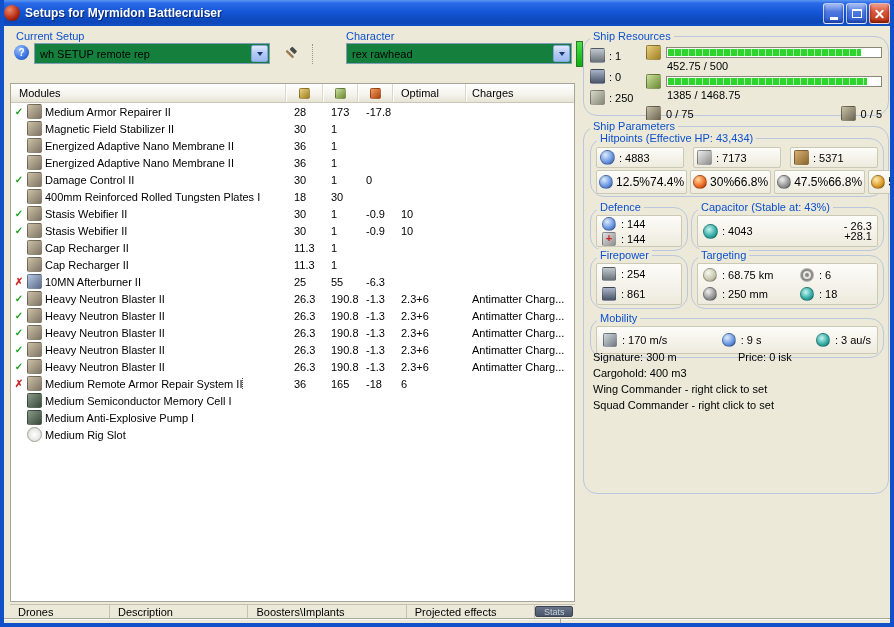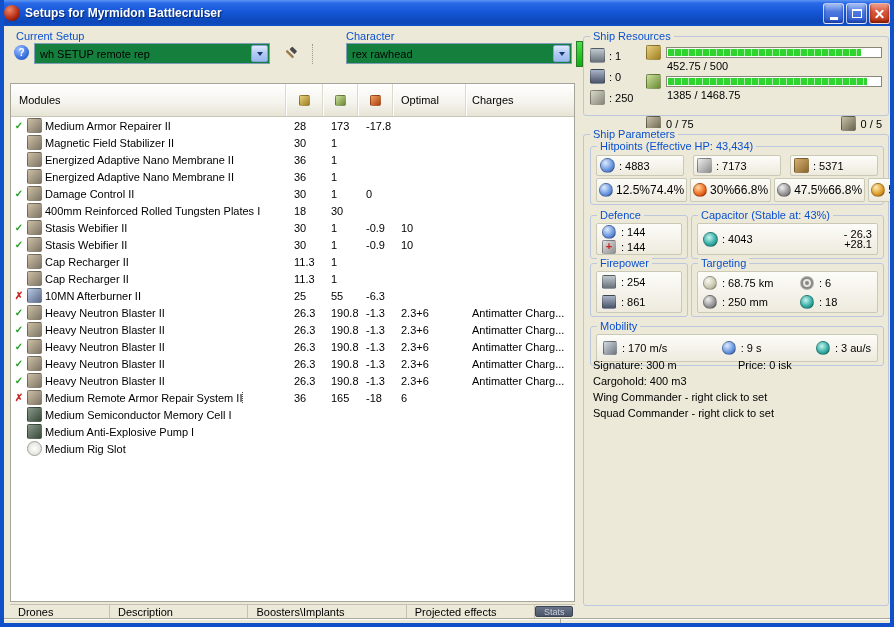--- a/index.html
+++ b/index.html
@@ -18,21 +18,21 @@
 .wbtn.close{background:linear-gradient(180deg,#f0a290,#d9583c 40%,#c23818);box-shadow:inset 0 -2px 3px #7a1800}
 .g-min{width:8px;height:3px;background:#fff;margin-top:10px}
 .g-max{width:10px;height:9px;border:1px solid #fff;border-top:2px solid #fff}
 .g-x{position:relative;width:11px;height:11px}
 .g-x::before,.g-x::after{content:"";position:absolute;left:0;top:5px;width:11px;height:2px;background:#fff;border-radius:1px}
 .g-x::before{transform:rotate(45deg)}.g-x::after{transform:rotate(-45deg)}
 .content{position:absolute;left:4px;top:26px;width:886px;height:597px;background:#ece9d8}
 
 
 .glabel{position:absolute;color:#0c50d0;white-space:nowrap}
-.fieldset{position:absolute;border:1px solid #bcc7dd;border-radius:3px}
+.fieldset{position:absolute;border:1px solid #bcc7dd;border-radius:14px}
 .flabel{position:absolute;top:-7px;left:6px;background:#ece9d8;padding:0 3px;color:#0c50d0;white-space:nowrap;font-size:11px}
 .icon{width:15px;height:15px;border-radius:2px;flex:none;border:1px solid rgba(0,0,0,.22);background:linear-gradient(135deg,#cdbfa5,#7e7666)}
 .icon.sm{width:11px;height:11px}.icon.md{width:15px;height:15px}.icon.rs{width:14px;height:14px}
 .stat-panel{background:linear-gradient(180deg,#fcfcf9,#eeeadd);border:1px solid #c9c9b6;border-radius:2px}
 .spacer{flex:1}
 
 
 [data-name="shield-icon"],[data-name="shield-recharge-icon"],[data-name="em-resist-icon"],[data-name="align-time-icon"]{background:radial-gradient(circle at 35% 30%,#dcebff,#6f9ae0 55%,#2a4f9e);border-radius:50%}
 [data-name="thermal-resist-icon"]{background:radial-gradient(circle at 35% 30%,#ffd9a0,#f07028 55%,#a02808);border-radius:50%}
 [data-name="kinetic-resist-icon"],[data-name="scan-resolution-icon"]{background:radial-gradient(circle at 35% 30%,#f0f0f0,#9a9a9a 55%,#5a5a5a);border-radius:50%}
@@ -63,21 +63,21 @@
   background:linear-gradient(180deg,#dfe9fb,#b6ccf5 45%,#9ab8ee)}
 .arr{width:0;height:0;border-left:3px solid transparent;border-right:3px solid transparent;border-top:4px solid #16376e}
 .help{position:absolute;width:15px;height:15px;border-radius:50%;color:#fff;font-weight:bold;font-size:10px;display:flex;align-items:center;justify-content:center;
   background:radial-gradient(circle at 35% 30%,#9cc0ff,#3a72e0 60%,#1544a8);cursor:pointer}
 .toolbtn{position:absolute;width:26px;height:21px;display:flex;align-items:center;justify-content:center;border:1px solid transparent;border-radius:2px;cursor:pointer}
 .vsep{position:absolute;width:0;height:20px;border-left:1px dotted #9a9a8a}
 .skillbar{position:absolute;width:7px;height:26px;border:1px solid #2a7a2a;background:linear-gradient(180deg,#4be04b,#0fae0f)}
 
 
 .mtable{position:absolute;left:6px;top:57px;width:565px;height:519px;background:#fff;border:1px solid #a5a599;overflow:hidden}
-.thead{display:flex;align-items:stretch;height:33px;background:linear-gradient(180deg,#ffffff,#f4f3ec 60%,#e6e4d4);border-bottom:1px solid #cbc7b8;cursor:pointer}
+.thead{display:flex;align-items:stretch;height:19px;background:linear-gradient(180deg,#ffffff,#f4f3ec 60%,#e6e4d4);border-bottom:1px solid #cbc7b8;cursor:pointer}
 .hc{display:flex;align-items:center;padding-left:6px;border-right:1px solid #ddd9ca;box-shadow:1px 0 0 #fff}
 .hc.name{width:275px;padding-left:8px}
 .hc.c1{width:37px}.hc.c2{width:35px}.hc.c3{width:35px}
 .hc.c1,.hc.c2,.hc.c3{justify-content:center;padding-left:0}
 .hc.c4{width:73px;padding-left:8px}.hc.c5{width:108px;border-right:none}
 .trow{display:flex;align-items:center;height:17px;cursor:pointer}
 .mark{width:16px;text-align:center;font-weight:bold;font-size:10px}
 .mark[data-kind="ok"]{color:#1e9e1e}.mark[data-kind="err"]{color:#cc2a2a}
 .micon{width:15px;height:15px;margin-right:3px}
 .mwrap{flex:1;min-width:0;white-space:nowrap;overflow:hidden}
@@ -94,21 +94,21 @@
 .statusbar{position:absolute;left:0;top:592px;width:886px;height:5px;border-top:1px solid #aca899;box-shadow:inset 0 1px 0 #fff}
 .sb-div{position:absolute;left:556px;top:0;height:100%;border-left:1px solid #aca899}
 
 
 .res-grid{position:absolute;inset:8px 6px 2px 6px;display:flex}
 .res-left{width:56px;display:flex;flex-direction:column}
 .res-hp{display:flex;align-items:center;gap:4px;height:21px}
 .res-right{flex:1;display:flex;flex-direction:column}
 .res-row{display:flex;align-items:center;gap:5px;height:13px;margin-top:1px}
 .res-text{margin:1px 0 2px 21px;height:12px;white-space:nowrap}
-.res-row.drones{margin-top:13px;height:16px}
+.res-row.drones{margin-top:3px;height:16px}
 .bar{flex:1;height:11px;border:1px solid #888878;background:#fff;padding:1px}
 .fill{display:block;height:100%;background:repeating-linear-gradient(90deg,#2fd42f 0 6px,#a8eca8 6px 7px)}
 
 
 .hp-row{position:absolute;left:5px;right:5px;top:8px;height:21px;display:flex;gap:9px}
 .hp-cell{flex:1;display:flex;align-items:center;gap:4px;padding:0 3px;white-space:nowrap}
 .hp-row2{position:absolute;left:5px;right:5px;top:31px;height:24px;display:flex;gap:3px}
 .rs-cell{flex:1;display:flex;align-items:center;gap:3px;padding:0 2px}
 .rs-vals{display:flex;flex-direction:row;font-size:12px;line-height:10px}
 .panel-abs{position:absolute;left:5px;right:5px;top:7px;bottom:3px}
@@ -465,21 +465,21 @@
           <span class="icon md" data-name="dronebay-icon"></span>
           <span data-name="dronebay-text">0 / 75</span>
           <span class="spacer"></span>
           <span class="icon md" data-name="drones-active-icon"></span>
           <span data-name="drones-active-text">0 / 5</span>
         </div>
       </div>
     </div>
   </div>
 
-  <div class="fieldset" style="left:579px;top:108px;width:306px;height:472px" data-name="ship-parameters-group">
+  <div class="fieldset" style="left:579px;top:100px;width:306px;height:368px" data-name="ship-parameters-group">
     <span class="flabel" data-name="ship-parameters-label">Ship Parameters</span>
 
     <div class="fieldset" style="left:6px;top:11px;width:294px;height:59px" data-name="hitpoints-group">
       <span class="flabel" data-name="hitpoints-label">Hitpoints (Effective HP: 43,434)</span>
       <div class="hp-row" data-name="hitpoint-layers">
 
           <span class="stat-panel hp-cell" data-name="hitpoint-stat">
             <span class="icon md" data-name="shield-icon"></span>
             <span data-name="hitpoint-value">: 4883</span>
           </span>

